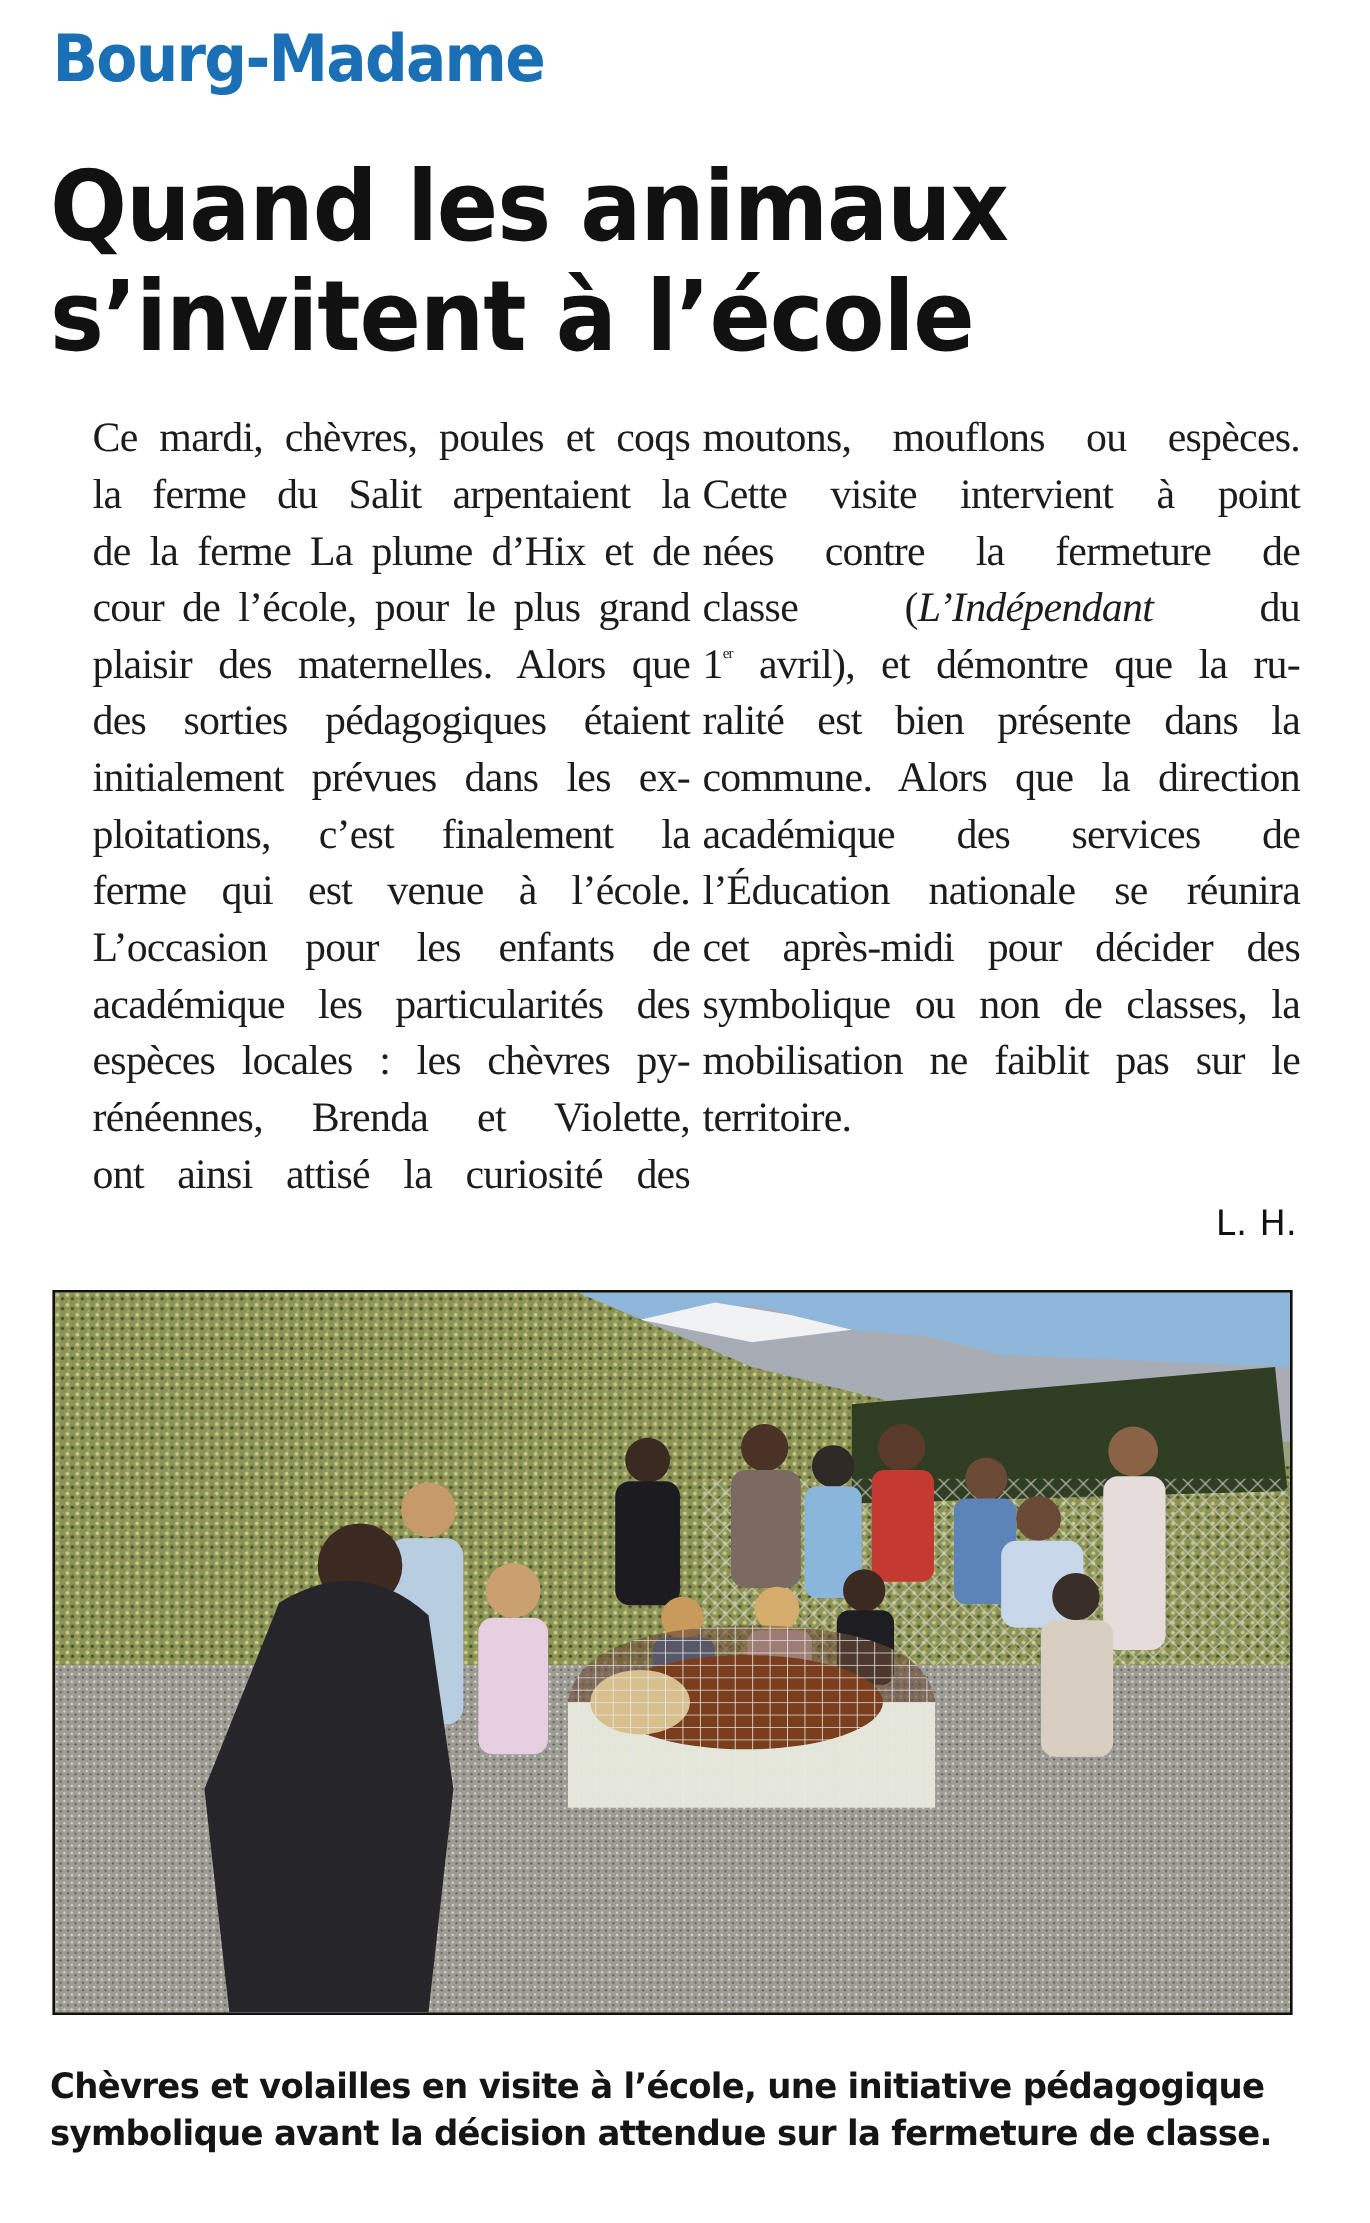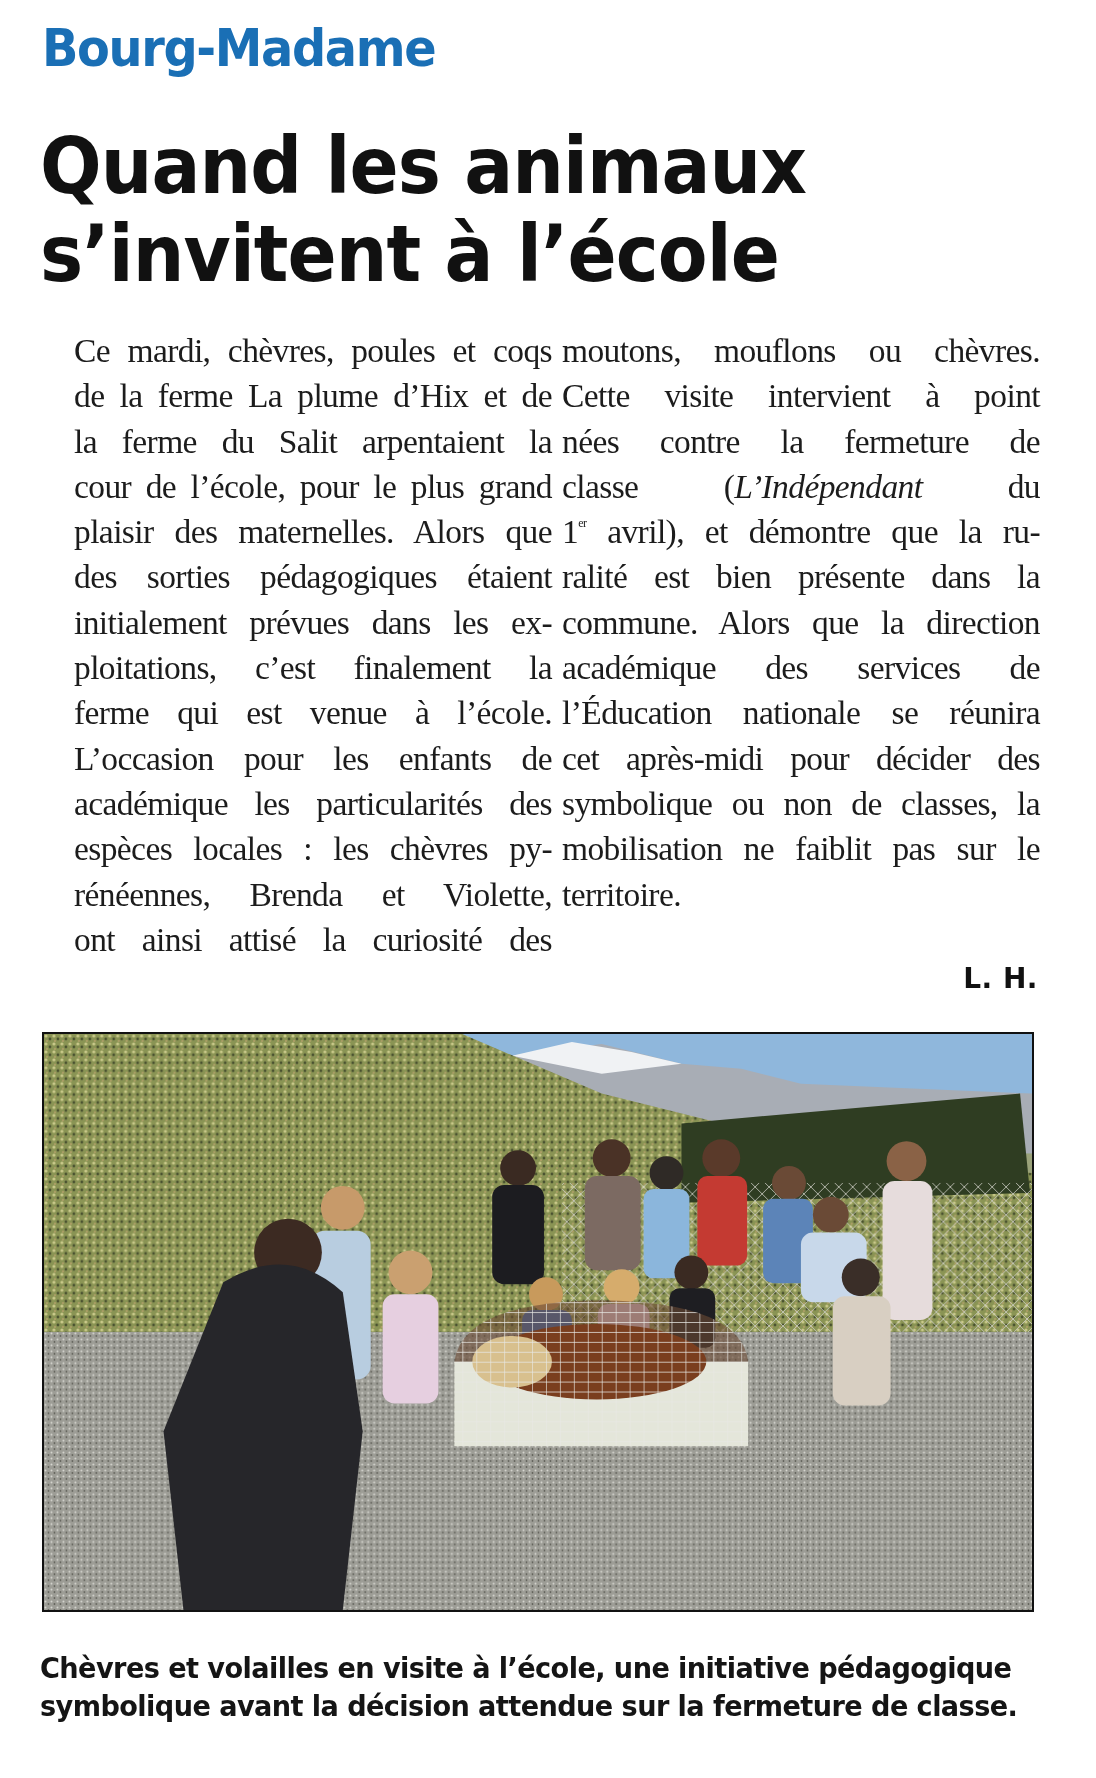--- a/index.html
+++ b/index.html
@@ -28,21 +28,21 @@
     }
     .col-left { left: 0; margin-left: 32px; }
     .col-right { left: 520px; }
     .line { display: block; white-space: nowrap; text-align: justify; text-align-last: justify; height: 45.3px; }
     .line.last { text-align-last: left; }
     .line em { font-style: italic; }
     .line sup { font-size: 12px; vertical-align: 16px; line-height: 0; }
 
     .byline {
       position: absolute; right: 58px; top: 962px;
-      font-family: "DejaVu Sans", sans-serif; font-weight: bold;
+      font-family: "DejaVu Sans", sans-serif; font-weight: normal;
       font-size: 28px; color: #111; letter-spacing: 0.5px;
     }
 
     .photo {
       position: absolute; left: 42px; top: 1032px; width: 992px; height: 580px;
       border: 2px solid #111; overflow: hidden;
       background: #9aa27a;
     }
     .photo svg { display: block; width: 100%; height: 100%; }
 
@@ -60,37 +60,37 @@
 <div class="kicker">Bourg-Madame</div>
 
 <h1 class="headline">
   <span>Quand les animaux</span>
   <span>s’invitent à l’école</span>
 </h1>
 
 <div class="columns">
   <div class="col col-left">
     <span class="line">Ce mardi, chèvres, poules et coqs</span>
+    <span class="line">la ferme du Salit arpentaient la</span>
     <span class="line">de la ferme La plume d’Hix et de</span>
-    <span class="line">la ferme du Salit arpentaient la</span>
     <span class="line">cour de l’école, pour le plus grand</span>
     <span class="line">plaisir des maternelles. Alors que</span>
     <span class="line">des sorties pédagogiques étaient</span>
     <span class="line">initialement prévues dans les ex-</span>
     <span class="line">ploitations, c’est finalement la</span>
     <span class="line">ferme qui est venue à l’école.</span>
     <span class="line">L’occasion pour les enfants de</span>
     <span class="line">académique les particularités des</span>
     <span class="line">espèces locales : les chèvres py-</span>
     <span class="line">rénéennes, Brenda et Violette,</span>
     <span class="line">ont ainsi attisé la curiosité des</span>
   </div>
 
   <div class="col col-right">
-    <span class="line">moutons, mouflons ou chèvres.</span>
+    <span class="line">moutons, mouflons ou espèces.</span>
     <span class="line">Cette visite intervient à point</span>
     <span class="line">nées contre la fermeture de</span>
     <span class="line"><span>classe (</span><em>L’Indépendant</em><span> du</span></span>
     <span class="line"><span>1</span><sup>er</sup><span> avril), et démontre que la ru-</span></span>
     <span class="line">ralité est bien présente dans la</span>
     <span class="line">commune. Alors que la direction</span>
     <span class="line">académique des services de</span>
     <span class="line">l’Éducation nationale se réunira</span>
     <span class="line">cet après-midi pour décider des</span>
     <span class="line">symbolique ou non de classes, la</span>

